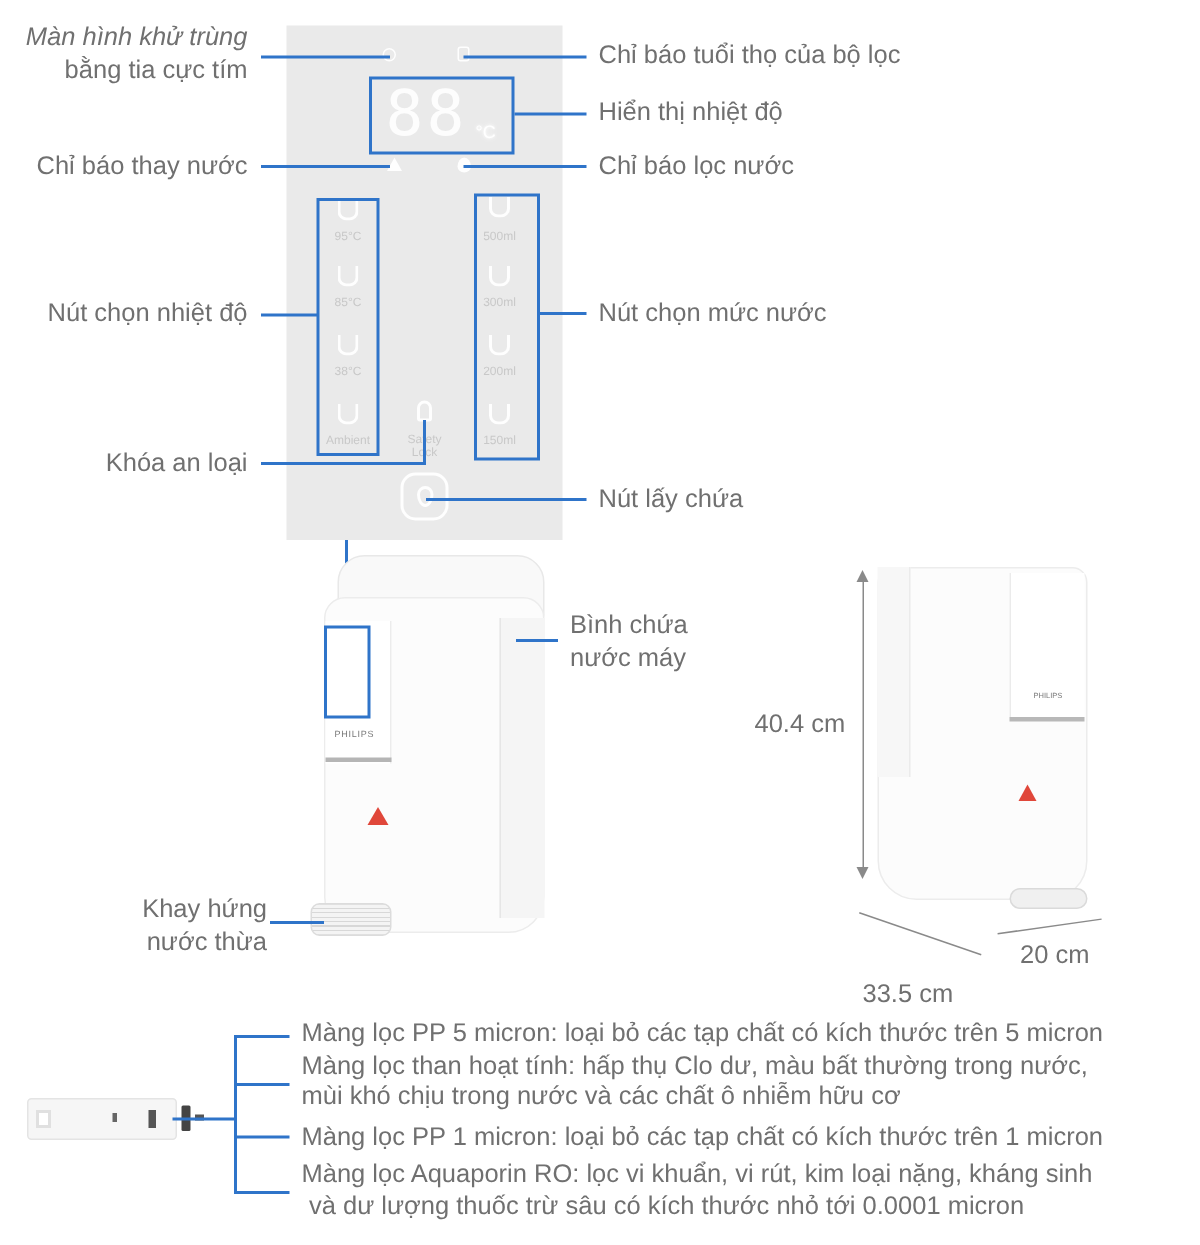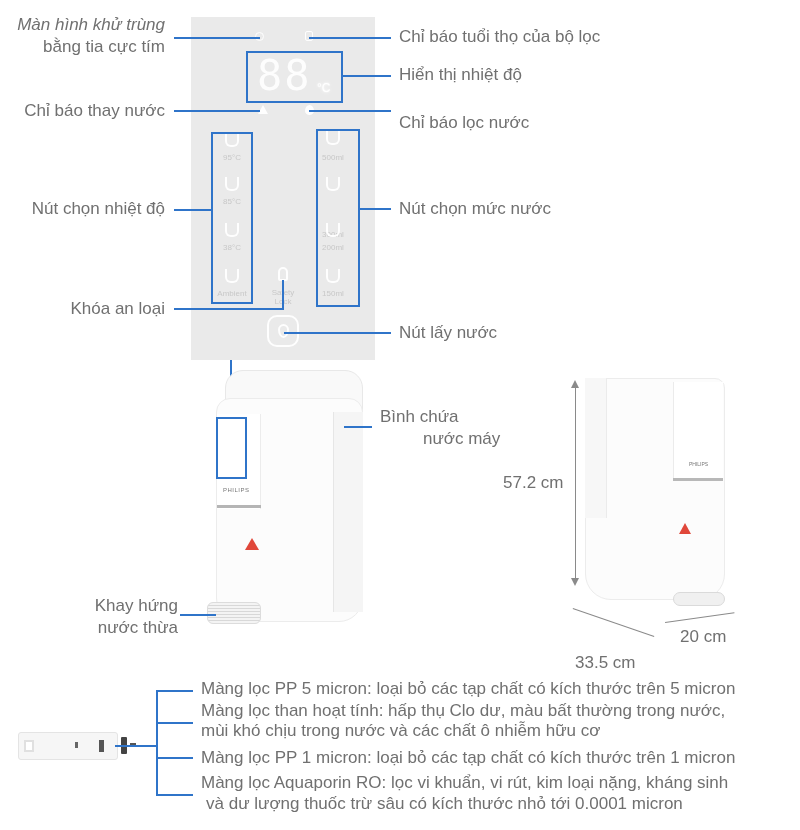--- a/index.html
+++ b/index.html
@@ -45,21 +45,21 @@
   <div class="btn-ic" style="left:34px; top:252px;"></div>
   <div class="btn-tx" style="left:16px; top:272px;">Ambient</div>
 
   <div class="abs" style="left:87px; top:250px; width:10px; height:14px; border:2px solid rgba(255,255,255,0.95); border-radius:5px 5px 2px 2px;"></div>
   <div class="btn-tx" style="left:67px; top:271px;">Safety</div>
   <div class="btn-tx" style="left:67px; top:280px;">Lock</div>
 
   <div class="btn-ic" style="left:135px; top:114px;"></div>
   <div class="btn-tx" style="left:117px; top:136px;">500ml</div>
   <div class="btn-ic" style="left:135px; top:160px;"></div>
-  <div class="btn-tx" style="left:117px; top:180px;margin-top:33px;">300ml</div>
+  <div class="btn-tx" style="left:117px; top:180px;">300ml</div>
   <div class="btn-ic" style="left:135px; top:206px;"></div>
   <div class="btn-tx" style="left:117px; top:226px;">200ml</div>
   <div class="btn-ic" style="left:135px; top:252px;"></div>
   <div class="btn-tx" style="left:117px; top:272px;">150ml</div>
 
   <div class="abs" style="left:76px; top:298px; width:32px; height:32px; border:2px solid rgba(255,255,255,0.95); border-radius:10px;">
     <div class="abs" style="left:9px; top:7px; width:11px; height:14px; border:2px solid rgba(255,255,255,0.95); border-radius:50% 50% 50% 50% / 40% 40% 60% 60%;"></div>
   </div>
 </div>
 
@@ -81,27 +81,27 @@
 <div class="ln" style="left:174px; top:308px; width:110px; height:2px;"></div>
 <div class="ln" style="left:282px; top:280px; width:2px; height:30px;"></div>
 
 <div class="ln" style="left:309px; top:37px; width:82px; height:2px;"></div>
 <div class="label" style="left:399px; top:26px;">Chỉ báo tuổi thọ của bộ lọc</div>
 
 <div class="ln" style="left:343px; top:75px; width:48px; height:2px;"></div>
 <div class="label" style="left:399px; top:64px;">Hiển thị nhiệt độ</div>
 
 <div class="ln" style="left:309px; top:110px; width:82px; height:2px;"></div>
-<div class="label" style="left:399px; top:100px;margin-top:12px;">Chỉ báo lọc nước</div>
+<div class="label" style="left:399px; top:100px;">Chỉ báo lọc nước</div>
 
 <div class="ln" style="left:360px; top:208px; width:31px; height:2px;"></div>
 <div class="label" style="left:399px; top:198px;">Nút chọn mức nước</div>
 
 <div class="ln" style="left:284px; top:332px; width:107px; height:2px;"></div>
-<div class="label" style="left:399px; top:322px;">Nút lấy nước</div>
+<div class="label" style="left:399px; top:322px;">Nút lấy chứa</div>
 
 <div class="ln" style="left:230px; top:360px; width:2px; height:56px;"></div>
 
 <div class="abs" style="left:215px; top:370px; width:150px; height:270px;">
 
   <div class="abs" style="left:10px; top:0; width:138px; height:44px; background:#f9f9f9; border:1px solid #e8e8e8; border-radius:18px 18px 4px 4px;"></div>
 
   <div class="abs" style="left:1px; top:28px; width:147px; height:224px; background:#fcfcfc; border:1px solid #ececec; border-radius:14px 14px 24px 24px;"></div>
 
   <div class="abs" style="left:118px; top:42px; width:30px; height:200px; background:#f5f5f5; border-left:1px solid #e6e6e6;"></div>
@@ -111,40 +111,40 @@
   <div class="abs" style="left:2px; top:135px; width:44px; height:3px; background:#b5b5b5;"></div>
 
   <div class="abs" style="left:30px; top:168px; width:0; height:0; border-left:7px solid transparent; border-right:7px solid transparent; border-bottom:12px solid #e0473a;"></div>
 
   <div class="abs" style="left:-8px; top:232px; width:54px; height:22px; background:#f1f1f1; border:1px solid #dcdcdc; border-radius:6px; background-image:repeating-linear-gradient(0deg, #f4f4f4 0 2px, #d8d8d8 2px 3px);"></div>
 </div>
 <div class="box" style="left:216px; top:417px; width:31px; height:62px;"></div>
 
 <div class="ln" style="left:344px; top:426px; width:28px; height:2px;"></div>
 <div class="label" style="left:380px; top:406px;">Bình chứa</div>
-<div class="label" style="left:380px; top:428px;margin-left:43px;">nước máy</div>
+<div class="label" style="left:380px; top:428px;">nước máy</div>
 
 <div class="label right" style="right:622px; top:595px;">Khay hứng</div>
 <div class="label right" style="right:622px; top:617px;">nước thừa</div>
 <div class="ln" style="left:180px; top:614px; width:36px; height:2px;"></div>
 
 <div class="abs" style="left:585px; top:378px; width:150px; height:230px;">
   <div class="abs" style="left:0; top:0; width:140px; height:222px; background:#fcfcfc; border:1px solid #ececec; border-radius:10px 10px 26px 26px;"></div>
   <div class="abs" style="left:0; top:0; width:22px; height:140px; background:#f7f7f7; border-right:1px solid #ebebeb;"></div>
   <div class="abs" style="left:88px; top:4px; width:50px; height:96px; background:#ffffff; border-left:1px solid #ebebeb;"></div>
   <div class="abs" style="left:104px; top:83px; font-size:5px; color:#777;">PHILIPS</div>
   <div class="abs" style="left:88px; top:100px; width:50px; height:3px; background:#b8b8b8;"></div>
   <div class="abs" style="left:94px; top:145px; width:0; height:0; border-left:6px solid transparent; border-right:6px solid transparent; border-bottom:11px solid #e0473a;"></div>
   <div class="abs" style="left:88px; top:214px; width:52px; height:14px; background:#f0f0f0; border:1px solid #dadada; border-radius:8px;"></div>
 </div>
 
 <div class="arrowline" style="left:575px; top:382px; width:1px; height:200px;"></div>
 <div class="abs" style="left:571px; top:380px; width:0; height:0; border-left:4px solid transparent; border-right:4px solid transparent; border-bottom:8px solid #8a8a8a;"></div>
 <div class="abs" style="left:571px; top:578px; width:0; height:0; border-left:4px solid transparent; border-right:4px solid transparent; border-top:8px solid #8a8a8a;"></div>
-<div class="dim" style="left:503px; top:473px;">57.2 cm</div>
+<div class="dim" style="left:503px; top:473px;">40.4 cm</div>
 
 <div class="arrowline" style="left:573px; top:608px; width:86px; height:1px; transform-origin:0 0; transform:rotate(19deg);"></div>
 <div class="dim" style="left:575px; top:621px;margin-top:32px;">33.5 cm</div>
 
 <div class="arrowline" style="left:665px; top:622px; width:70px; height:1px; transform-origin:0 0; transform:rotate(-8deg);"></div>
 <div class="dim" style="left:680px; top:627px;">20 cm</div>
 
 <div class="abs" style="left:18px; top:732px; width:100px; height:28px; background:#f6f6f6; border:1px solid #e4e4e4; border-radius:3px;">
   <div class="abs" style="left:5px; top:7px; width:10px; height:12px; border:2px solid #e0e0e0; background:#fff;"></div>
   <div class="abs" style="left:80px; top:7px; width:5px; height:12px; background:#555;"></div>

